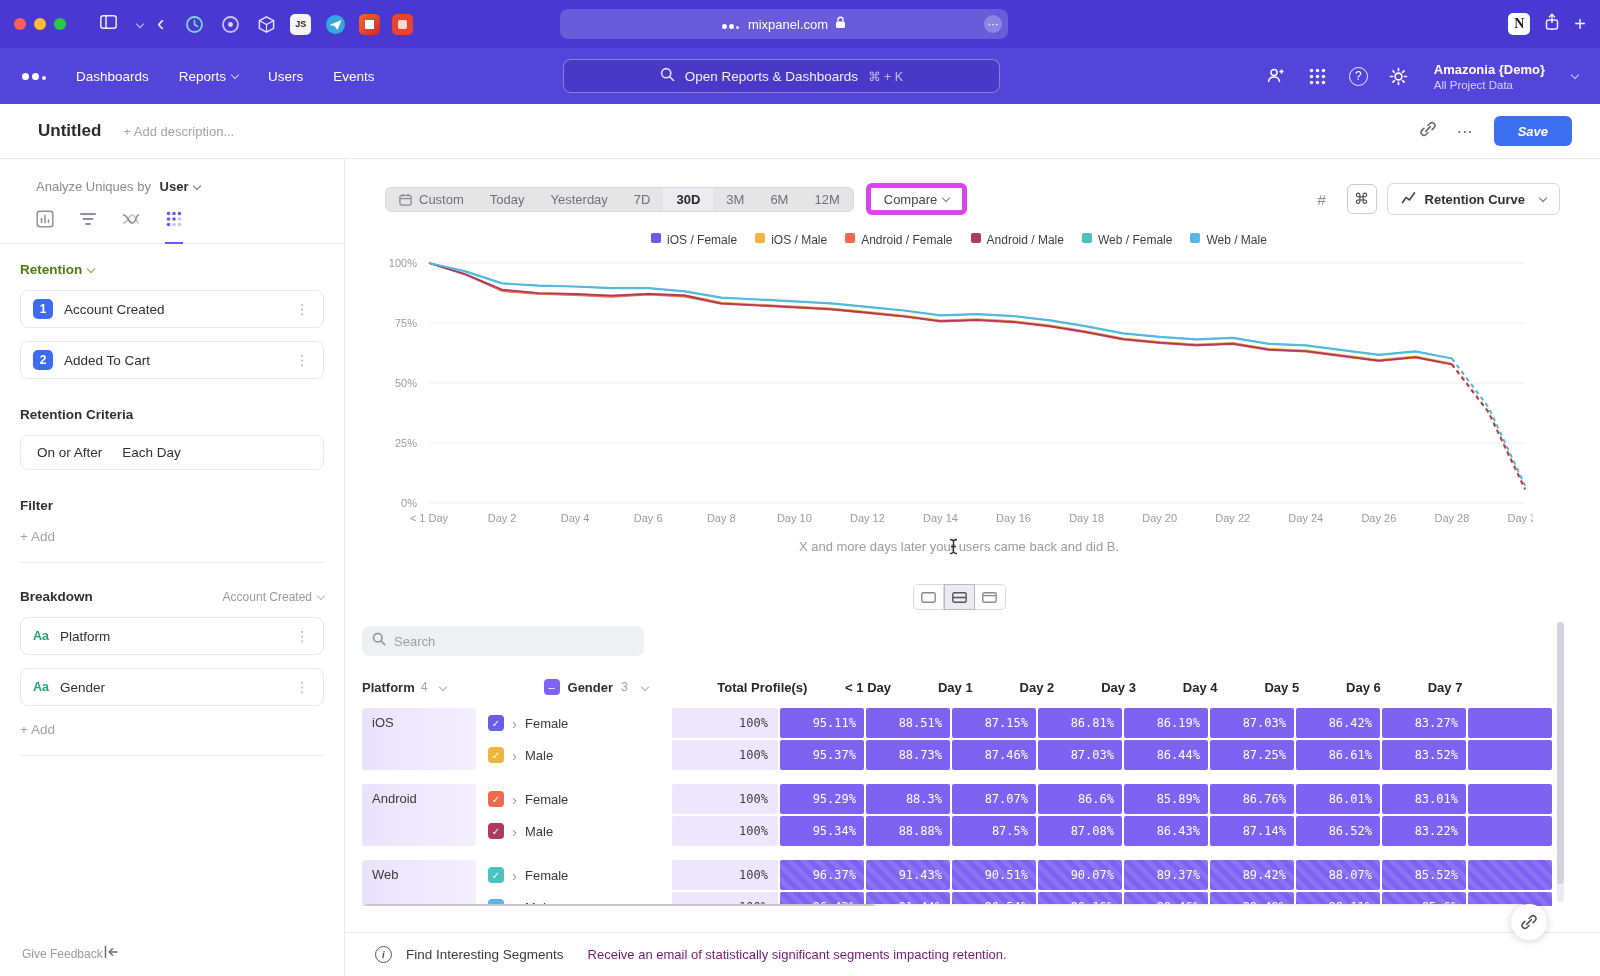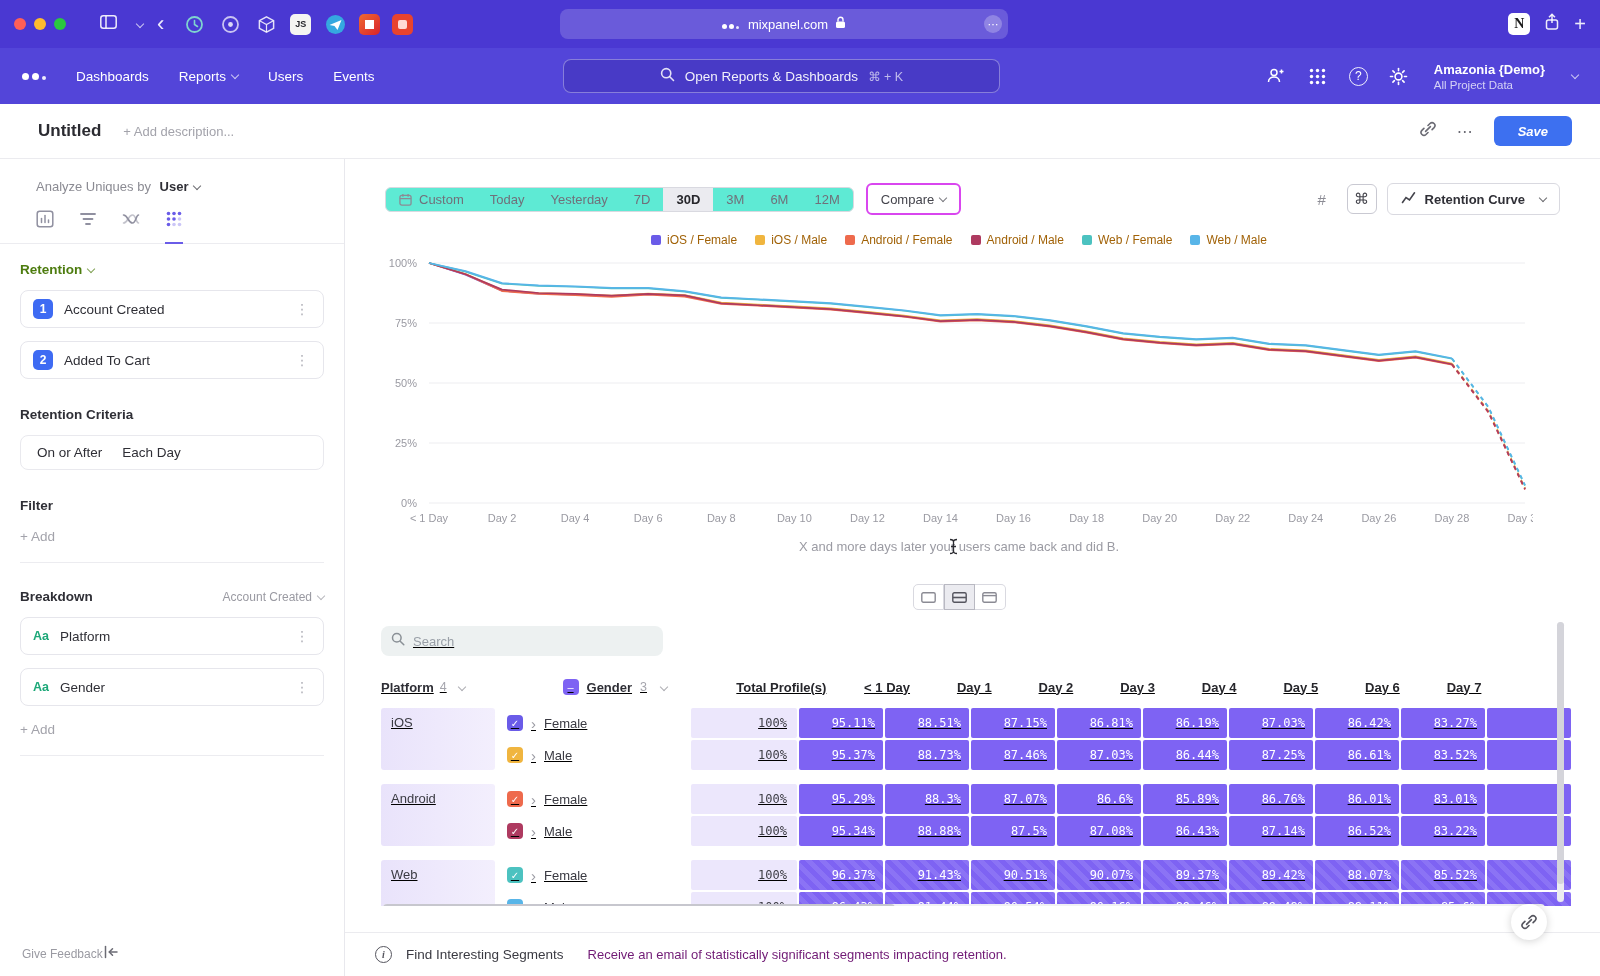--- a/index.html
+++ b/index.html
@@ -100,52 +100,52 @@
   .bd-title { font-size:13.5px; font-weight:700; color:#2f2f36; }
   .bd-ctx { font-size:12px; color:#9a9aa2; display:flex; align-items:center; cursor:pointer; }
   .aa { color:#1ca878; font-size:12.5px; font-weight:700; }
   .sb-footer { position:absolute; bottom:0; left:0; right:0; height:44px; display:flex;
     align-items:center; justify-content:flex-start; padding:0 22px; }
   .feedback { font-size:12px; color:#9a9aa2; cursor:pointer; }
 
   
   .toolbar { display:flex; align-items:center; margin:24px 40px 0 40px; }
   .dr-group { display:flex; align-items:center; border:1px solid #d9d9e0; border-radius:6px;
-    height:25px; background:#5eead4; overflow:hidden; }
+    height:25px; background:#e5e5e5; overflow:hidden; }
   .dr-item { padding:0 13px; font-size:13px; color:#70707a; height:100%; display:flex;
     align-items:center; gap:7px; cursor:pointer; white-space:nowrap; }
   .dr-item.selected { background:#ebebf0; color:#26262b; font-weight:700; }
-  .compare-btn { margin-left:12px; height:32px; border:2px solid #d946ef; border-radius:6px;
+  .compare-btn { margin-left:12px; height:32px; border:5px solid #d946ef; border-radius:6px;
     display:flex; align-items:center; padding:0 13px; font-size:13px; color:#44444c;
     background:#fff; cursor:pointer; }
   .toolbar-right { margin-left:auto; display:flex; align-items:center; gap:10px; }
   .tb-icon { font-size:15px; color:#8b8b94; width:30px; height:30px; display:flex;
     align-items:center; justify-content:center; cursor:pointer; }
   .tb-icon.boxed { border:1px solid #c9c9d2; border-radius:6px; color:#44444c; }
   .view-btn { height:32px; border:1px solid #d9d9e0; border-radius:6px; display:flex;
     align-items:center; padding:0 13px; gap:9px; font-size:13px; font-weight:600;
     color:#2f2f36; background:#fff; cursor:pointer; }
 
   
   .legend { display:flex; justify-content:center; gap:18px; margin:18px 0 0 40px; width:1148px; }
-  .lg-item { display:flex; align-items:center; gap:6px; font-size:12px; color:#a16207; cursor:pointer; }
+  .lg-item { display:flex; gap:6px; font-size:12px; color:#404040; cursor:pointer; }
   .lg-swatch { width:10px; height:10px; border-radius:2px; }
   .chart { margin:6px 0 0 40px; display:block; }
   .axlbl { font-size:11px; fill:#9a9aa2; font-family:"Liberation Sans",sans-serif; }
   .caption { text-align:center; width:1148px; margin:8px 0 0 40px; font-size:13px; color:#9b9ba3; }
 
   .view-toggles { display:flex; justify-content:center; width:1148px; margin:30px 0 0 40px; }
   .vt-btn { width:31px; height:26px; border:1px solid #d9d9e0; background:#fff; display:flex;
     align-items:center; justify-content:center; cursor:pointer; }
   .vt-btn:first-child { border-radius:5px 0 0 5px; }
   .vt-btn:last-child { border-radius:0 5px 5px 0; border-left:none; }
   .vt-btn.selected { background:#ebebf0; border-color:#b9b9c2; }
 
   
-  .table-section { margin:16px 0 0 36px; position:relative; width:1190px; overflow:hidden;text-decoration:underline; }
+  .table-section { margin:16px 0 0 17px; position:relative; width:1190px; overflow:hidden; }
   .search-box { width:282px; height:30px; background:#edf1f1; border-radius:8px; display:flex;
     align-items:center; padding:0 10px; gap:8px; }
   .search-box input { background:transparent; border:0; outline:0; font-size:13px; color:#3f3f46; width:100%; }
   .search-box input::placeholder { color:#9aa0a8; }
   .thead { display:flex; align-items:center; margin-top:22px; padding-bottom:12px; }
   .col-platform { width:182px; display:flex; align-items:center; gap:6px; }
   .col-gender { width:194px; display:flex; align-items:center; gap:8px; padding-left:10px; }
   .hcell-label { font-size:13px; font-weight:600; color:#2f2f36; }
   .hcount { font-size:12.5px; color:#a5a5ad; }
   .hchev { color:#8b8b93; }

